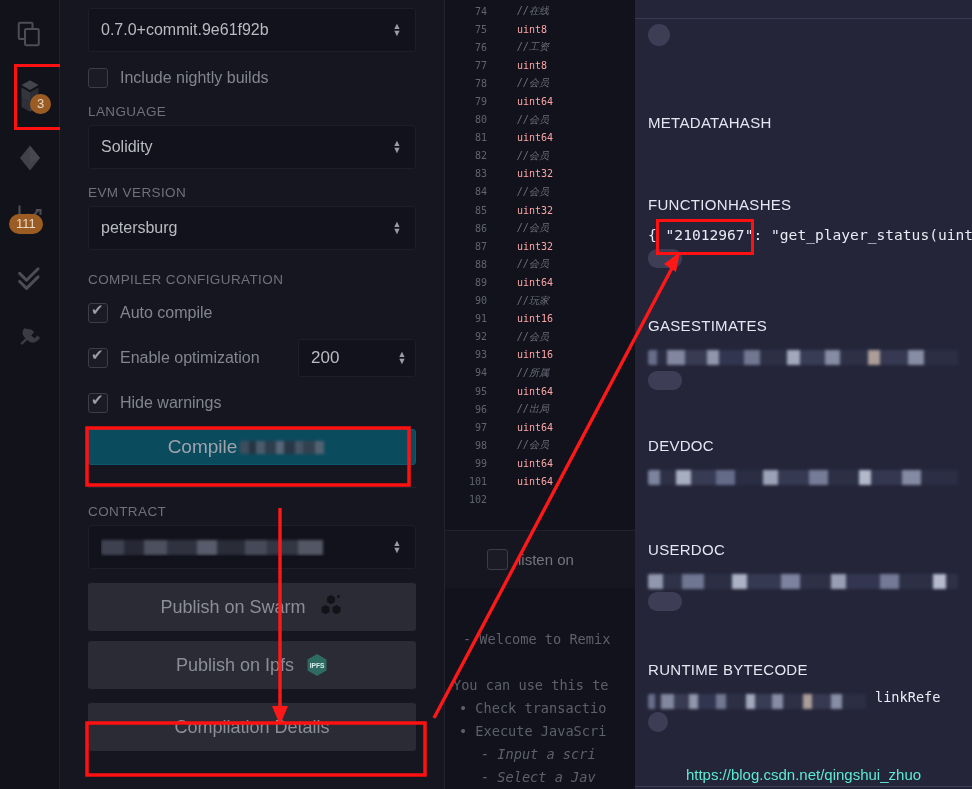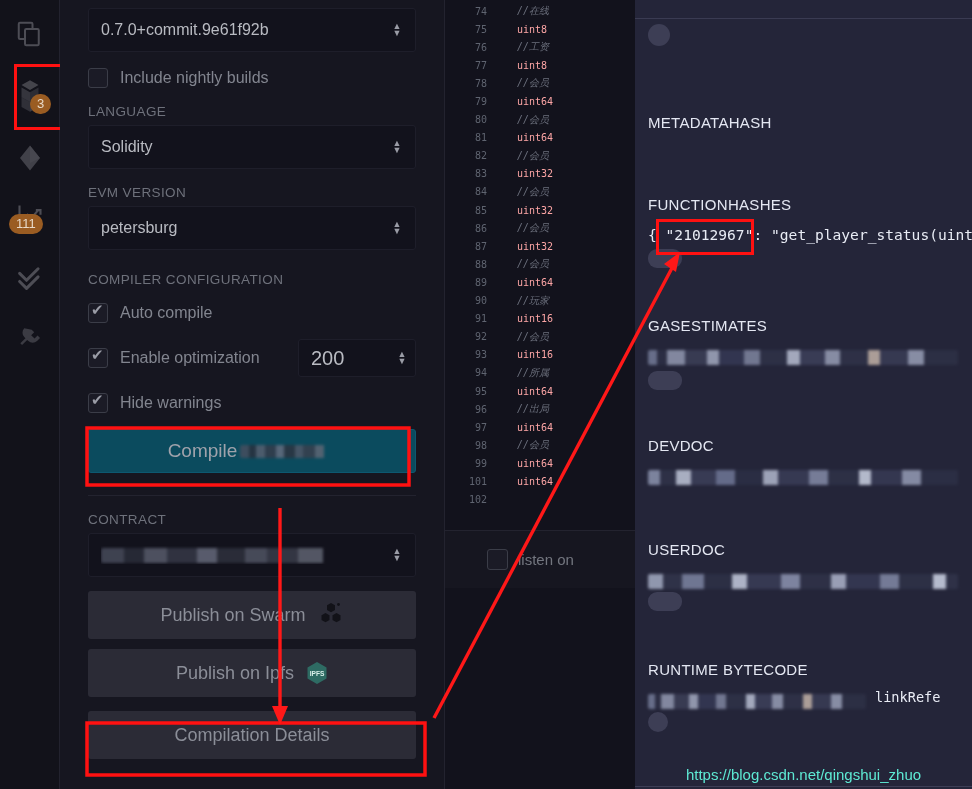--- a/index.html
+++ b/index.html
@@ -106,24 +106,24 @@
     color: #9a9ca6;
   }
   .opt-num {
     margin-left: auto;
     width: 118px; height: 38px;
     background: #12121c;
     border: 1px solid #1e1e2a;
     border-radius: 3px;
     display: flex; align-items: center;
     padding: 0 12px;
-    color: #b9bbc2; font-size: 20px;
+    color: #b9bbc2; font-size: 17px;
   }
   .compile-btn {
-    height: 44px;
+    height: 36px;
     background: #0b4b5e;
     border: 1px solid #0d5870;
     border-radius: 3px;
     display: flex; align-items: center; justify-content: center;
     color: #9fa2ab; font-size: 19px;
     position: relative;
   }
   .redbox {
     position: absolute;
     border: 3px solid #ff1111;
@@ -587,20 +587,29 @@
           <span class="fold"></span>
           <span class="codetxt"></span>
         </div>
       </div>
 
     <div class="term-top">
       <span class="term-box"></span>
       <span>listen on</span>
     </div>
 
+    <div class="term-body" id="term-body">
+        <div class="ind1">- Welcome to Remix</div>
+        <div class="">&nbsp;</div>
+        <div class="ind2">You can use this te</div>
+        <div class="bullet">• Check transactio</div>
+        <div class="bullet">• Execute JavaScri</div>
+        <div class="it">- Input a scri</div>
+        <div class="it">- Select a Jav</div>
+      </div>
   </div>
 
   <div class="details">
     <div class="det-topbar"></div>
     <div class="det-circle" style="left:13px; top:24px"></div>
 
     <div class="sec-title" style="left:13px; top:114px">METADATAHASH</div>
 
     <div class="sec-title" style="left:13px; top:196px">FUNCTIONHASHES</div>
     <div class="sec-code" style="left:13px; top:226px"><span>{ </span><span>"21012967":</span><span> "get_player_status(uint6</span></div>

